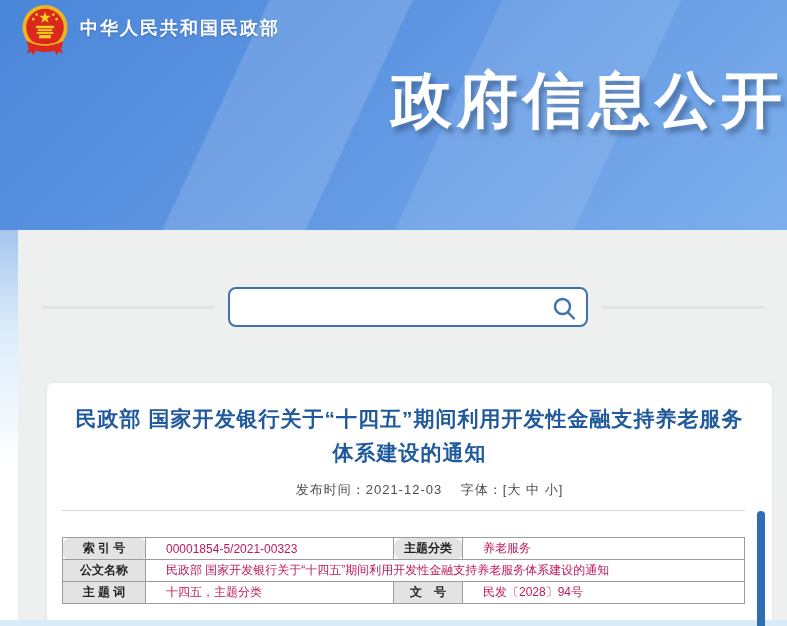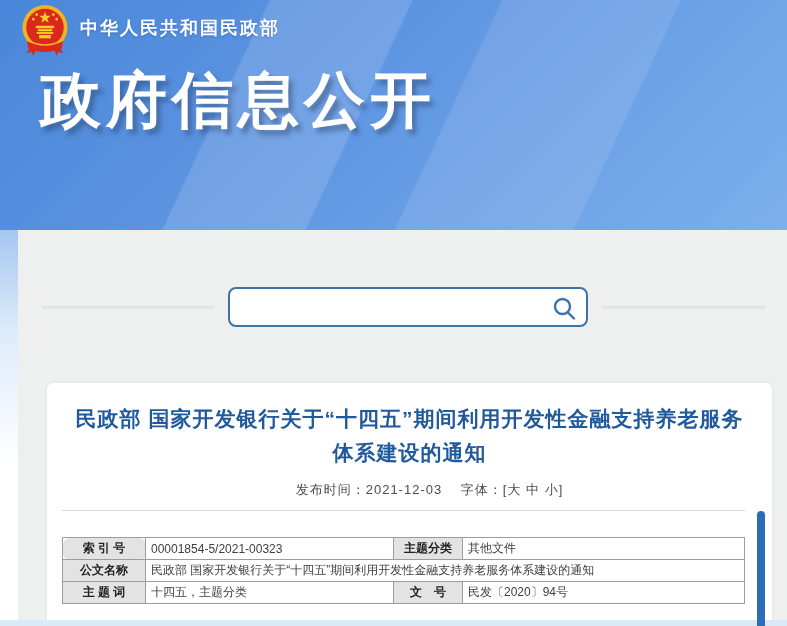--- a/index.html
+++ b/index.html
@@ -13,21 +13,21 @@
       linear-gradient(115deg, rgba(255,255,255,0) 30%, rgba(255,255,255,0.14) 30.3%, rgba(255,255,255,0.14) 46%, rgba(255,255,255,0) 46.3%),
       linear-gradient(115deg, rgba(255,255,255,0) 56%, rgba(255,255,255,0.10) 56.3%, rgba(255,255,255,0.10) 76%, rgba(255,255,255,0) 76.3%),
       linear-gradient(135deg, #4a86d9 0%, #5f96e2 45%, #7dafec 100%);
   }
   .emblem { position:absolute; left:20px; top:3px; width:50px; height:54px; }
   .site-name {
     position:absolute; left:80px; top:16px; color:#ffffff; font-size:18px; font-weight:bold;
     letter-spacing:2px; text-shadow:0 1px 2px rgba(30,60,110,0.35); white-space:nowrap;
   }
   .page-title {
-    position:absolute; left:0; top:60px; width:100%; text-align:left; padding-left:40px;
+    position:absolute; left:0; top:60px; width:100%; text-align:right; padding-left:40px;
     color:#ffffff; font-size:61px; font-weight:bold; letter-spacing:5px;
     text-shadow:4px 5px 5px rgba(35,58,92,0.45); white-space:nowrap;
   }
 
   
   .left-fade { position:absolute; left:0; top:230px; width:18px; height:396px;
     background:linear-gradient(180deg,#a6c6ef 0%, #dcebfa 25%, #ffffff 60%, #ffffff 100%); }
   .gray-panel { position:absolute; left:18px; top:230px; width:769px; height:396px; background:#eef0ef; }
 
   
@@ -54,25 +54,25 @@
     margin:19px 28px 0 28px; text-align:center;
     color:#215a9c; font-size:21px; font-weight:bold; line-height:34px; letter-spacing:1px;
   }
   .doc-meta { margin-top:11px; text-align:center; font-size:13px; color:#4c4c4c; letter-spacing:1px;padding-left:40px; }
   .doc-meta .font-switch { margin-left:14px; }
   .doc-meta .font-switch-links { cursor:pointer; }
   .divider { position:absolute; left:15px; top:127px; width:683px; height:1px; background:#d9d9d9; }
 
   .info-table { position:absolute; left:15px; top:154px; width:683px; border-collapse:collapse; table-layout:fixed; }
   .info-table td {
-    border:1px solid #9c9c9c; height:20px; font-size:12px; color:#404040;
-    padding:2px 5px; overflow:hidden; white-space:nowrap;
+    border:1px solid #9c9c9c; height:20px; font-size:12px; color:#be185d;
+    padding:2px 20px; overflow:hidden; white-space:nowrap;
   }
   .info-table td.lbl { background:#e3e3e3; text-align:center; font-weight:bold; color:#222; padding:2px 2px; }
-  .w-lbl1 { width:83px;border-radius:7px; } .w-val1 { width:248px; } .w-lbl2 { width:69px; }
+  .w-lbl1 { width:83px;border-radius:7px; } .w-val1 { width:248px; } .w-lbl2 { width:69px;border-radius:9px; }
 
   .scrollbar { position:absolute; left:757px; top:511px; width:8px; height:115px; background:#2e6db4; border-radius:4px 4px 0 0; z-index:6; }
   .bottom-strip { position:absolute; left:0; top:620px; width:787px; height:6px; background:#d9ebf9; z-index:5; }
 </style>
 </head>
 <body>
 
 <div class="stage">
 
   <div class="banner">
@@ -117,31 +117,31 @@
       <span class="font-switch">字体：</span><span class="font-switch-links">[大 中 小]</span>
     </div>
     <div class="divider"></div>
 
     <table class="info-table">
       <tbody>
           <tr>
         <td class="lbl w-lbl1">索 引 号</td>
         <td class="w-val1">00001854-5/2021-00323</td>
         <td class="lbl w-lbl2">主题分类</td>
-        <td>其他文件</td>
+        <td>养老服务</td>
       </tr>
       <tr>
         <td class="lbl">公文名称</td>
         <td colspan="3">民政部 国家开发银行关于“十四五”期间利用开发性金融支持养老服务体系建设的通知</td>
       </tr>
       <tr>
         <td class="lbl">主 题 词</td>
         <td>十四五，主题分类</td>
         <td class="lbl">文　号</td>
-        <td>民发〔2020〕94号</td>
+        <td>民发〔2028〕94号</td>
       </tr>
     </tbody>
       </table>
   </div>
 
   <div class="scrollbar"></div>
   <div class="bottom-strip"></div>
 
 </div>
 

